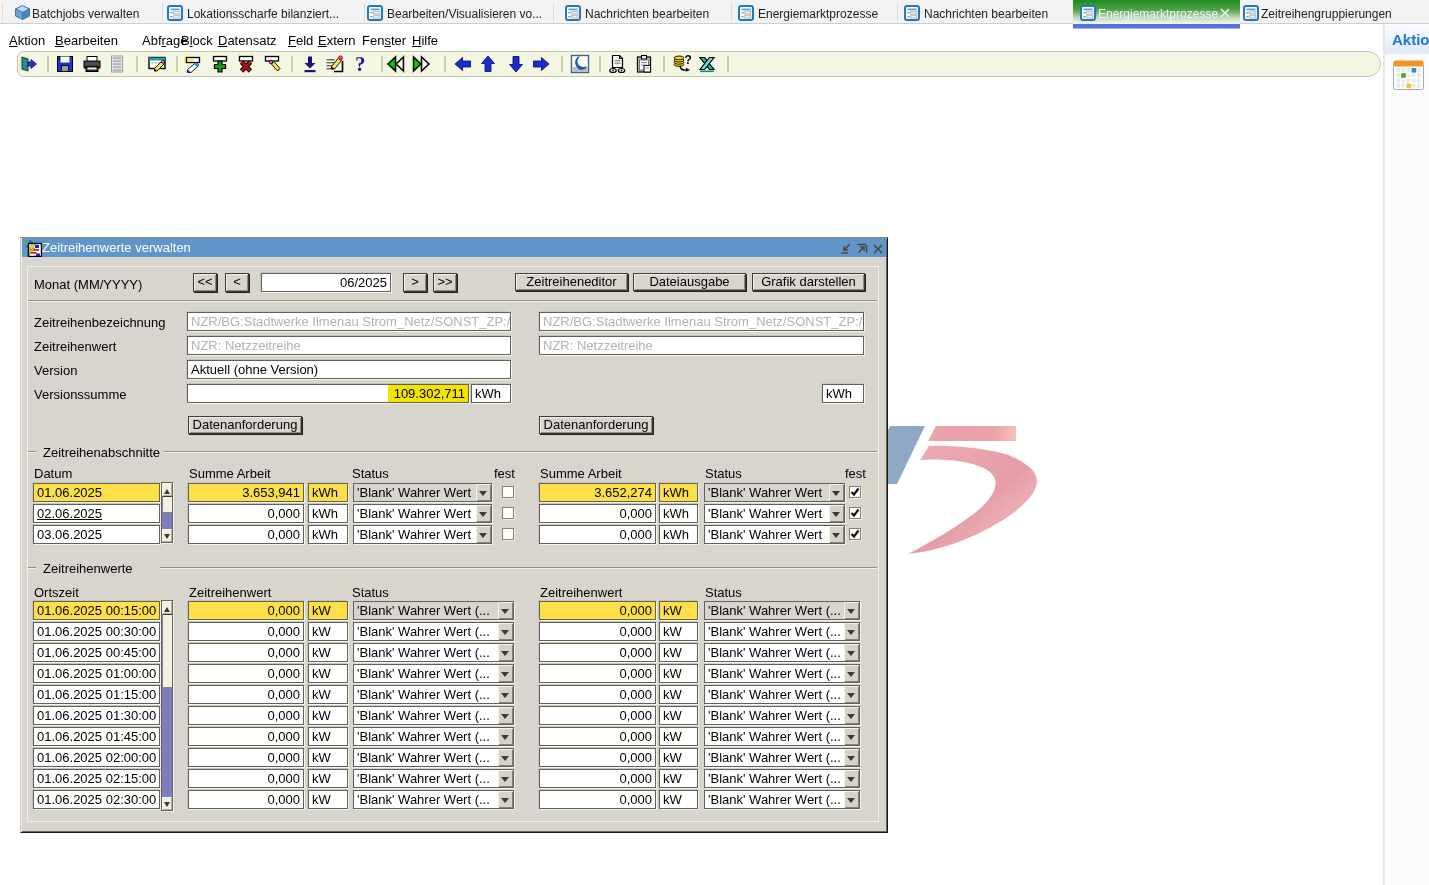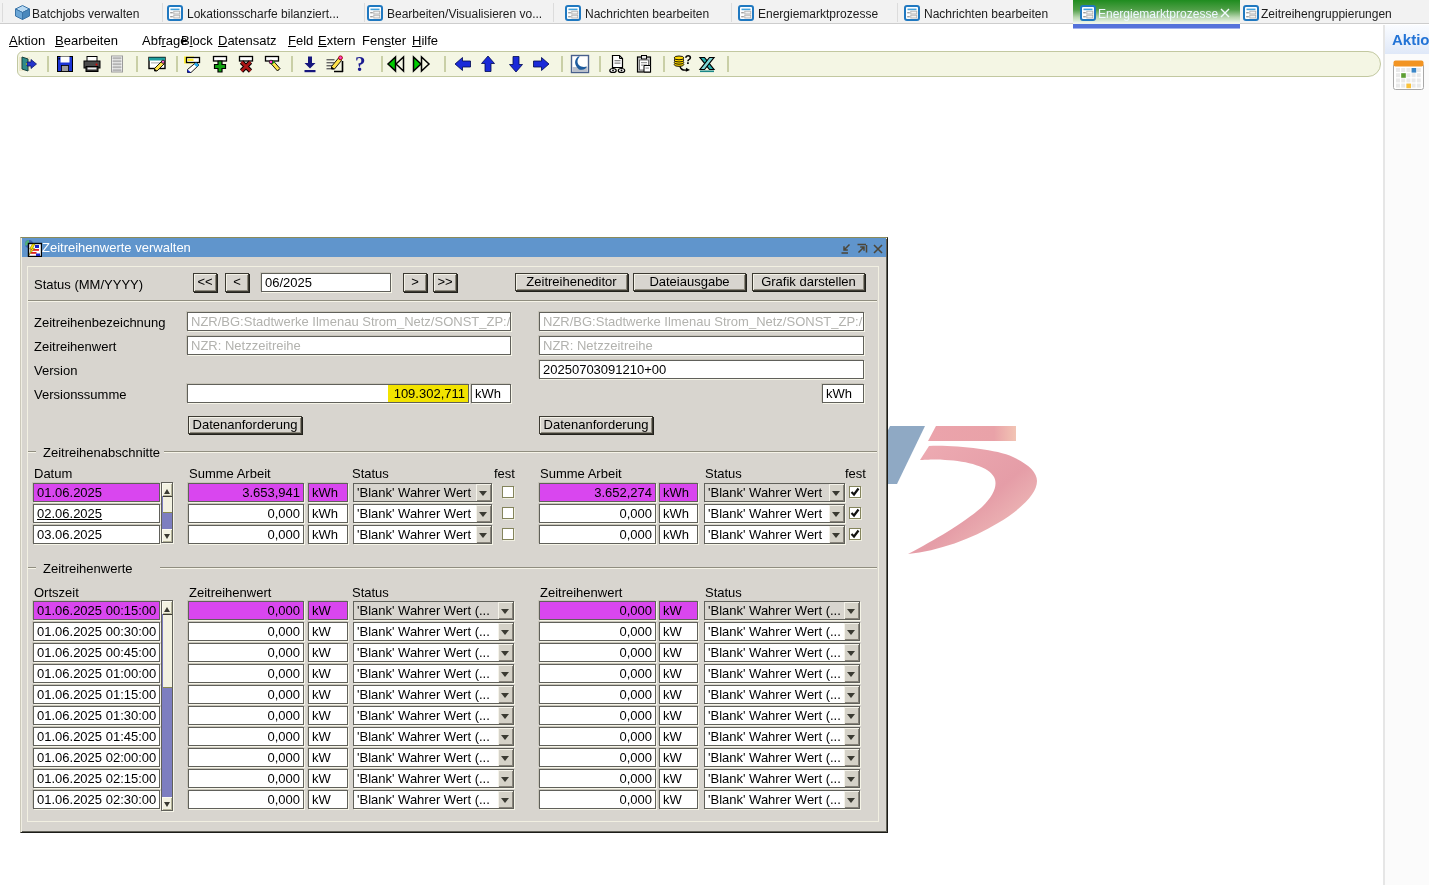--- a/index.html
+++ b/index.html
@@ -1,22 +1,22 @@
 <!DOCTYPE html>
 <html><head><meta charset="utf-8"><style>
 *{margin:0;padding:0;box-sizing:border-box}
 html,body{width:1429px;height:885px;overflow:hidden;background:#fff;
  font-family:"Liberation Sans",sans-serif}
 .ab{position:absolute}
 .lbl{position:absolute;font:13px/15px "Liberation Sans",sans-serif;color:#000;white-space:nowrap}
 .fld{position:absolute;background:#fff;border:1px solid #60605a;box-shadow:1px 1px 0 #f6f5e8,-1px -1px 0 #c8c5ba;
  font:13px/17px "Liberation Sans",sans-serif;color:#000;padding:0 3px;white-space:nowrap;overflow:hidden;height:19px}
-.gray{background:#d946ef}
+.gray{background:#fde047}
 .dis{color:#b2b2ae}
-.rt{text-align:right}.ct{text-align:left}
+.rt{text-align:right}.ct{text-align:right}
 .btn{position:absolute;background:#d8d5cf;border:1px solid #3c3a32;
  box-shadow:1px 1px 0 #22211c,inset 1px 1px 0 #f3f1e7,inset -1px -1px 0 #8d897d;
  font:13px/16px "Liberation Sans",sans-serif;text-align:center;color:#000;white-space:nowrap;overflow:hidden}
 .cmb{position:absolute;background:#fff;border:1px solid #60605a;box-shadow:1px 1px 0 #f6f5e8;
  font:13px/17px "Liberation Sans",sans-serif;color:#000;padding:0 16px 0 3px;white-space:nowrap;overflow:hidden;height:19px}
 .cbb{position:absolute;right:0;top:0;width:15px;height:17px;background:#d5d2c8;
  box-shadow:inset 1px 1px 0 #f5f3ea,inset -1px -1px 0 #87837a}
 .tri{position:absolute;left:3px;top:7px;width:0;height:0;border:4px solid transparent;border-top:5px solid #3a3a32}
 .chk{position:absolute;width:12px;height:12px;background:#fff;border:1px solid #84845c;box-shadow:1px 1px 0 #f0efe2}
 .mi{position:absolute;top:33px;font:13px/15px "Liberation Sans",sans-serif;color:#000;white-space:nowrap}
@@ -330,40 +330,40 @@
 <svg class="ab" style="left:819px;top:5px" width="12" height="12" viewBox="0 0 12 12">
       <path d="M9.5,1.5 L4,7 M4,3.2 L4,7 L7.8,7 M1.5,10 L8,10" stroke="#4c4637" stroke-width="1.5" fill="none"></path>
     </svg>
 <svg class="ab" style="left:835px;top:5px" width="12" height="12" viewBox="0 0 12 12">
       <path d="M2.5,9.5 L8,4 M8,7.8 L8,4 L4.2,4 M1.5,1.5 L10,1.5 M10.5,2 L10.5,9.5" stroke="#4c4637" stroke-width="1.5" fill="none"></path>
     </svg>
 <svg class="ab" style="left:851px;top:5px" width="12" height="12" viewBox="0 0 12 12">
       <path d="M2,2 L10,10 M10,2 L2,10" stroke="#4c4637" stroke-width="1.6" fill="none"></path>
     </svg>
 <div class="ab" style="left:6px;top:28px;width:852px;height:556px;border:1px solid #f2f0e2"></div>
-<div class="lbl" style="left:13px;top:39px;">Status (MM/YYYY)</div>
+<div class="lbl" style="left:13px;top:39px;">Monat (MM/YYYY)</div>
 <div class="btn" style="left:172px;top:35px;width:24px;height:19px">&lt;&lt;</div>
 <div class="btn" style="left:204px;top:35px;width:24px;height:19px">&lt;</div>
 <div class="fld ct" style="left:240px;top:35px;width:130px;">06/2025</div>
 <div class="btn" style="left:382px;top:35px;width:24px;height:19px">&gt;</div>
 <div class="btn" style="left:412px;top:35px;width:24px;height:19px">&gt;&gt;</div>
 <div class="btn" style="left:494px;top:35px;width:113px;height:18px">Zeitreiheneditor</div>
 <div class="btn" style="left:612px;top:35px;width:113px;height:18px">Dateiausgabe</div>
 <div class="btn" style="left:731px;top:35px;width:113px;height:18px">Grafik darstellen</div>
 <div class="hl1" style="left:7px;top:62px;width:849px"></div>
 <div class="hl2" style="left:7px;top:63px;width:849px"></div>
 <div class="lbl" style="left:13px;top:77px;">Zeitreihenbezeichnung</div>
 <div class="lbl" style="left:13px;top:101px;">Zeitreihenwert</div>
 <div class="lbl" style="left:13px;top:125px;">Version</div>
 <div class="lbl" style="left:13px;top:149px;">Versionssumme</div>
 <div class="fld dis" style="left:166px;top:74px;width:324px;">NZR/BG:Stadtwerke Ilmenau Strom_Netz/SONST_ZP:/F</div>
 <div class="fld dis" style="left:518px;top:74px;width:325px;">NZR/BG:Stadtwerke Ilmenau Strom_Netz/SONST_ZP:/F</div>
 <div class="fld dis" style="left:166px;top:98px;width:324px;">NZR: Netzzeitreihe</div>
 <div class="fld dis" style="left:518px;top:98px;width:325px;">NZR: Netzzeitreihe</div>
-<div class="fld " style="left:518px;top:122px;width:325px;">20250703091210+00</div>
+<div class="fld " style="left:166px;top:122px;width:324px;">Aktuell (ohne Version)</div>
 <div class="fld rt" style="left:166px;top:146px;width:282px;padding:0"><span style="background:#f2e300;padding:0 3px 0 6px;display:inline-block;height:17px">109.302,711</span></div>
 <div class="fld " style="left:450px;top:146px;width:40px;">kWh</div>
 <div class="fld " style="left:801px;top:146px;width:42px;">kWh</div>
 <div class="btn" style="left:167px;top:178px;width:114px;height:18px">Datenanforderung</div>
 <div class="btn" style="left:518px;top:178px;width:114px;height:18px">Datenanforderung</div>
 <div class="hl1" style="left:7px;top:213px;width:8px"></div>
 <div class="hl2" style="left:7px;top:214px;width:8px"></div>
 <div class="lbl" style="left:22px;top:207px;">Zeitreihenabschnitte</div>
 <div class="hl1" style="left:143px;top:213px;width:713px"></div>
 <div class="hl2" style="left:143px;top:214px;width:713px"></div>

